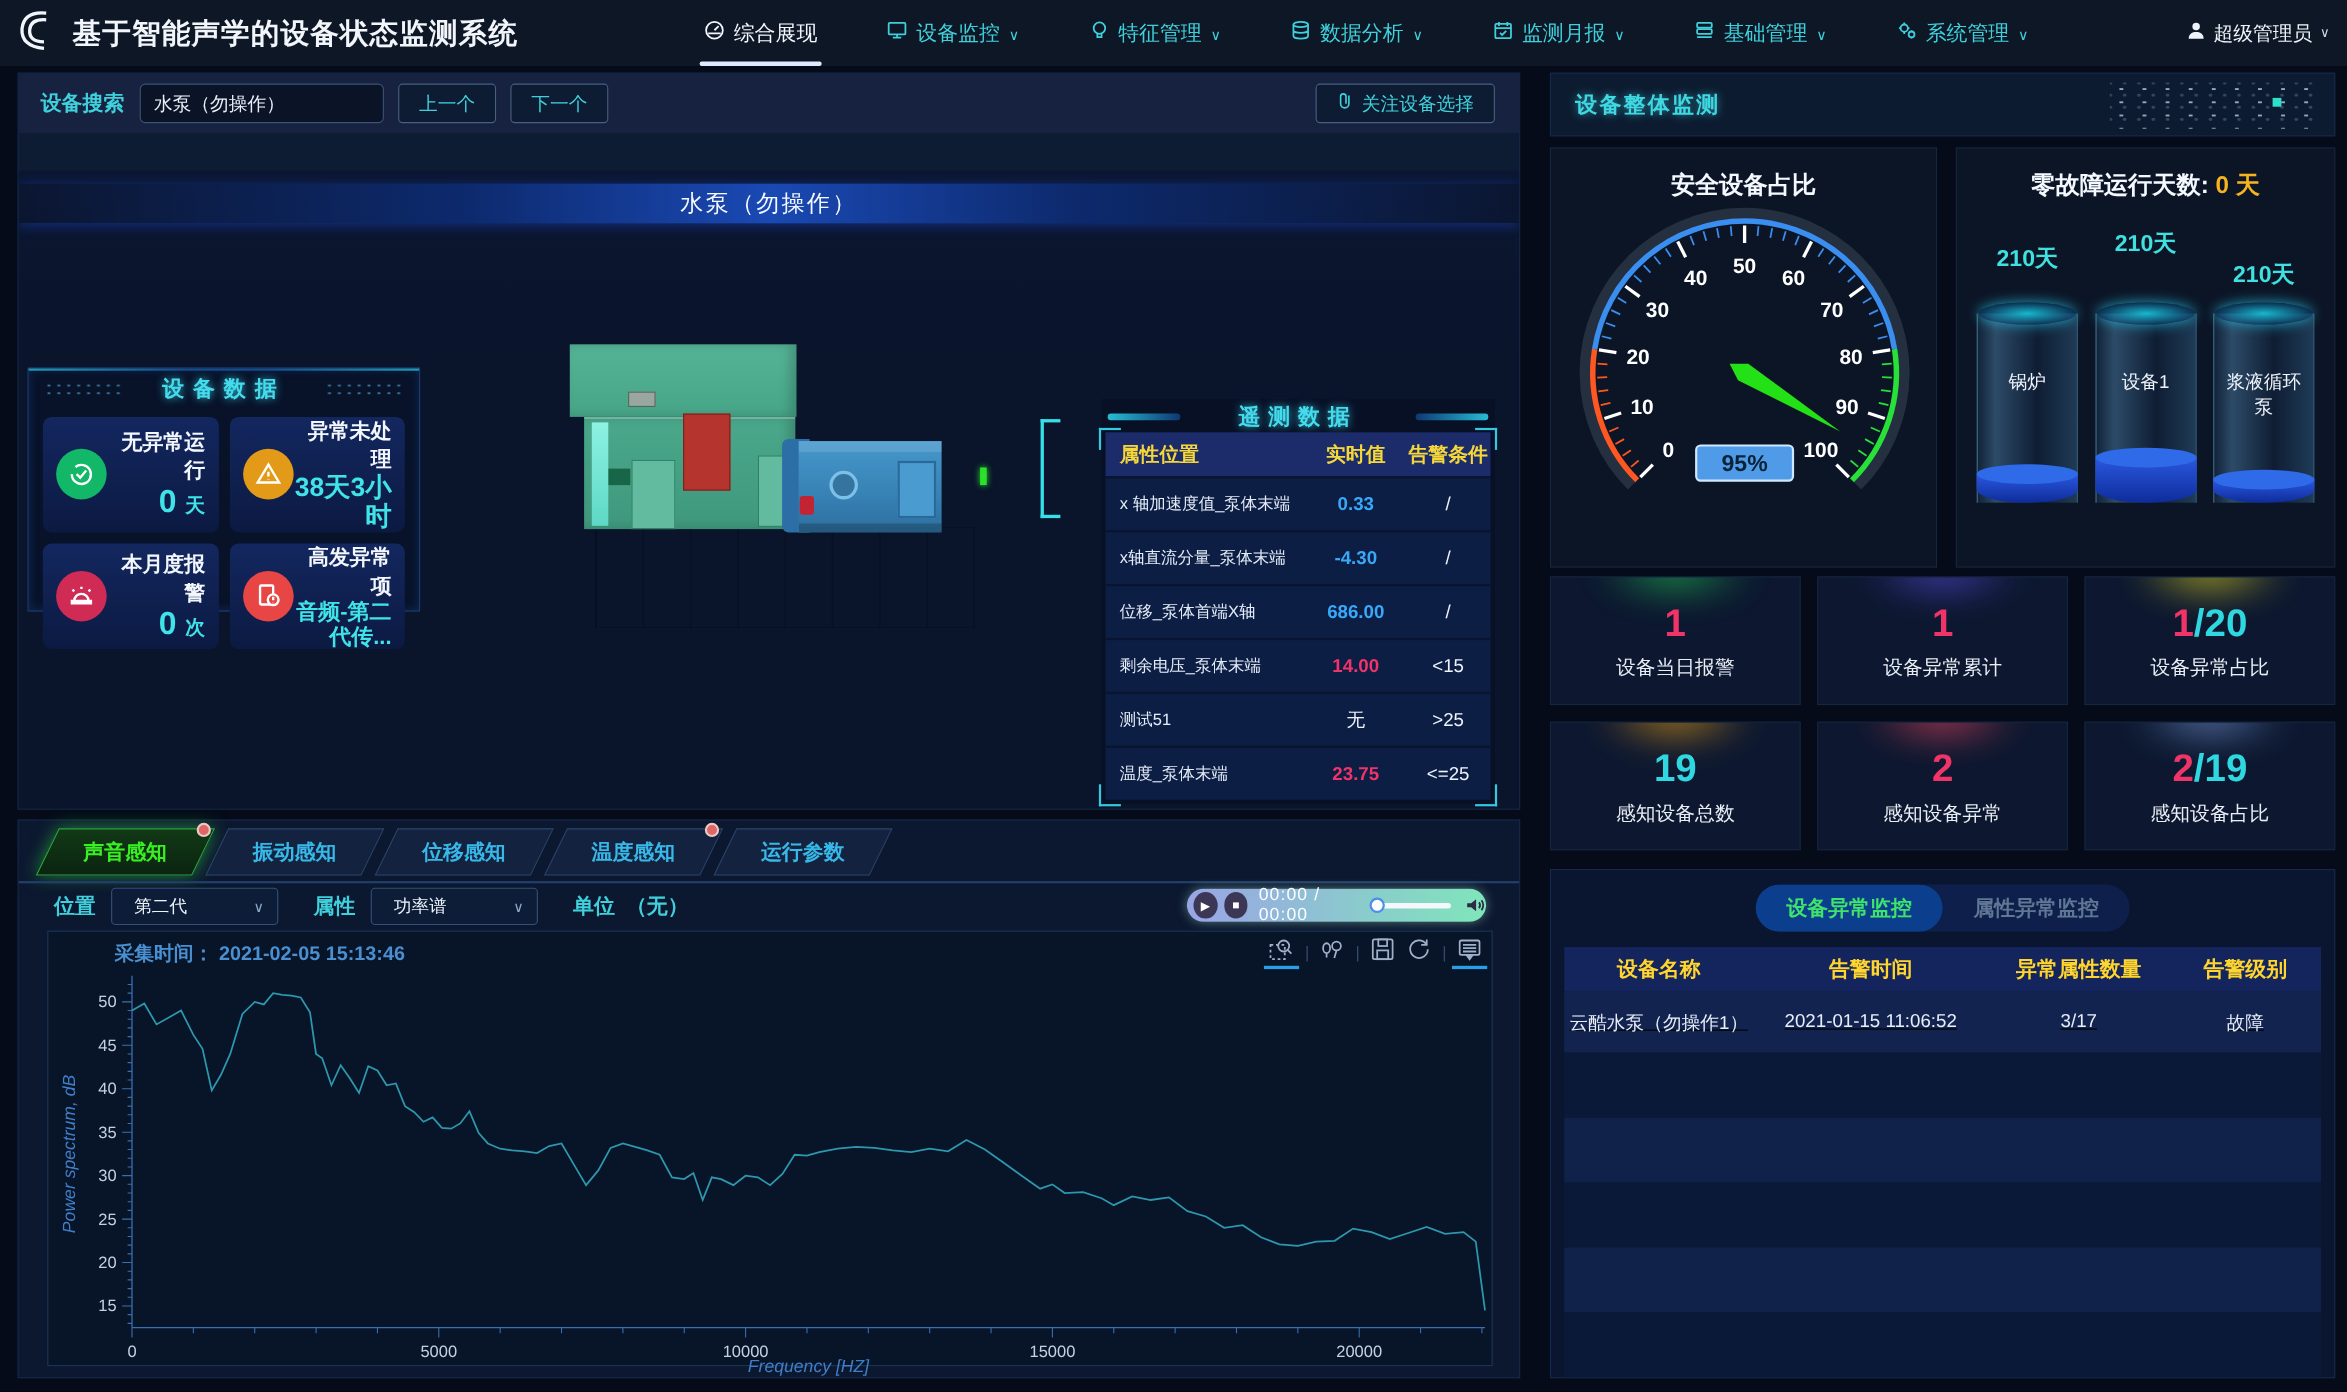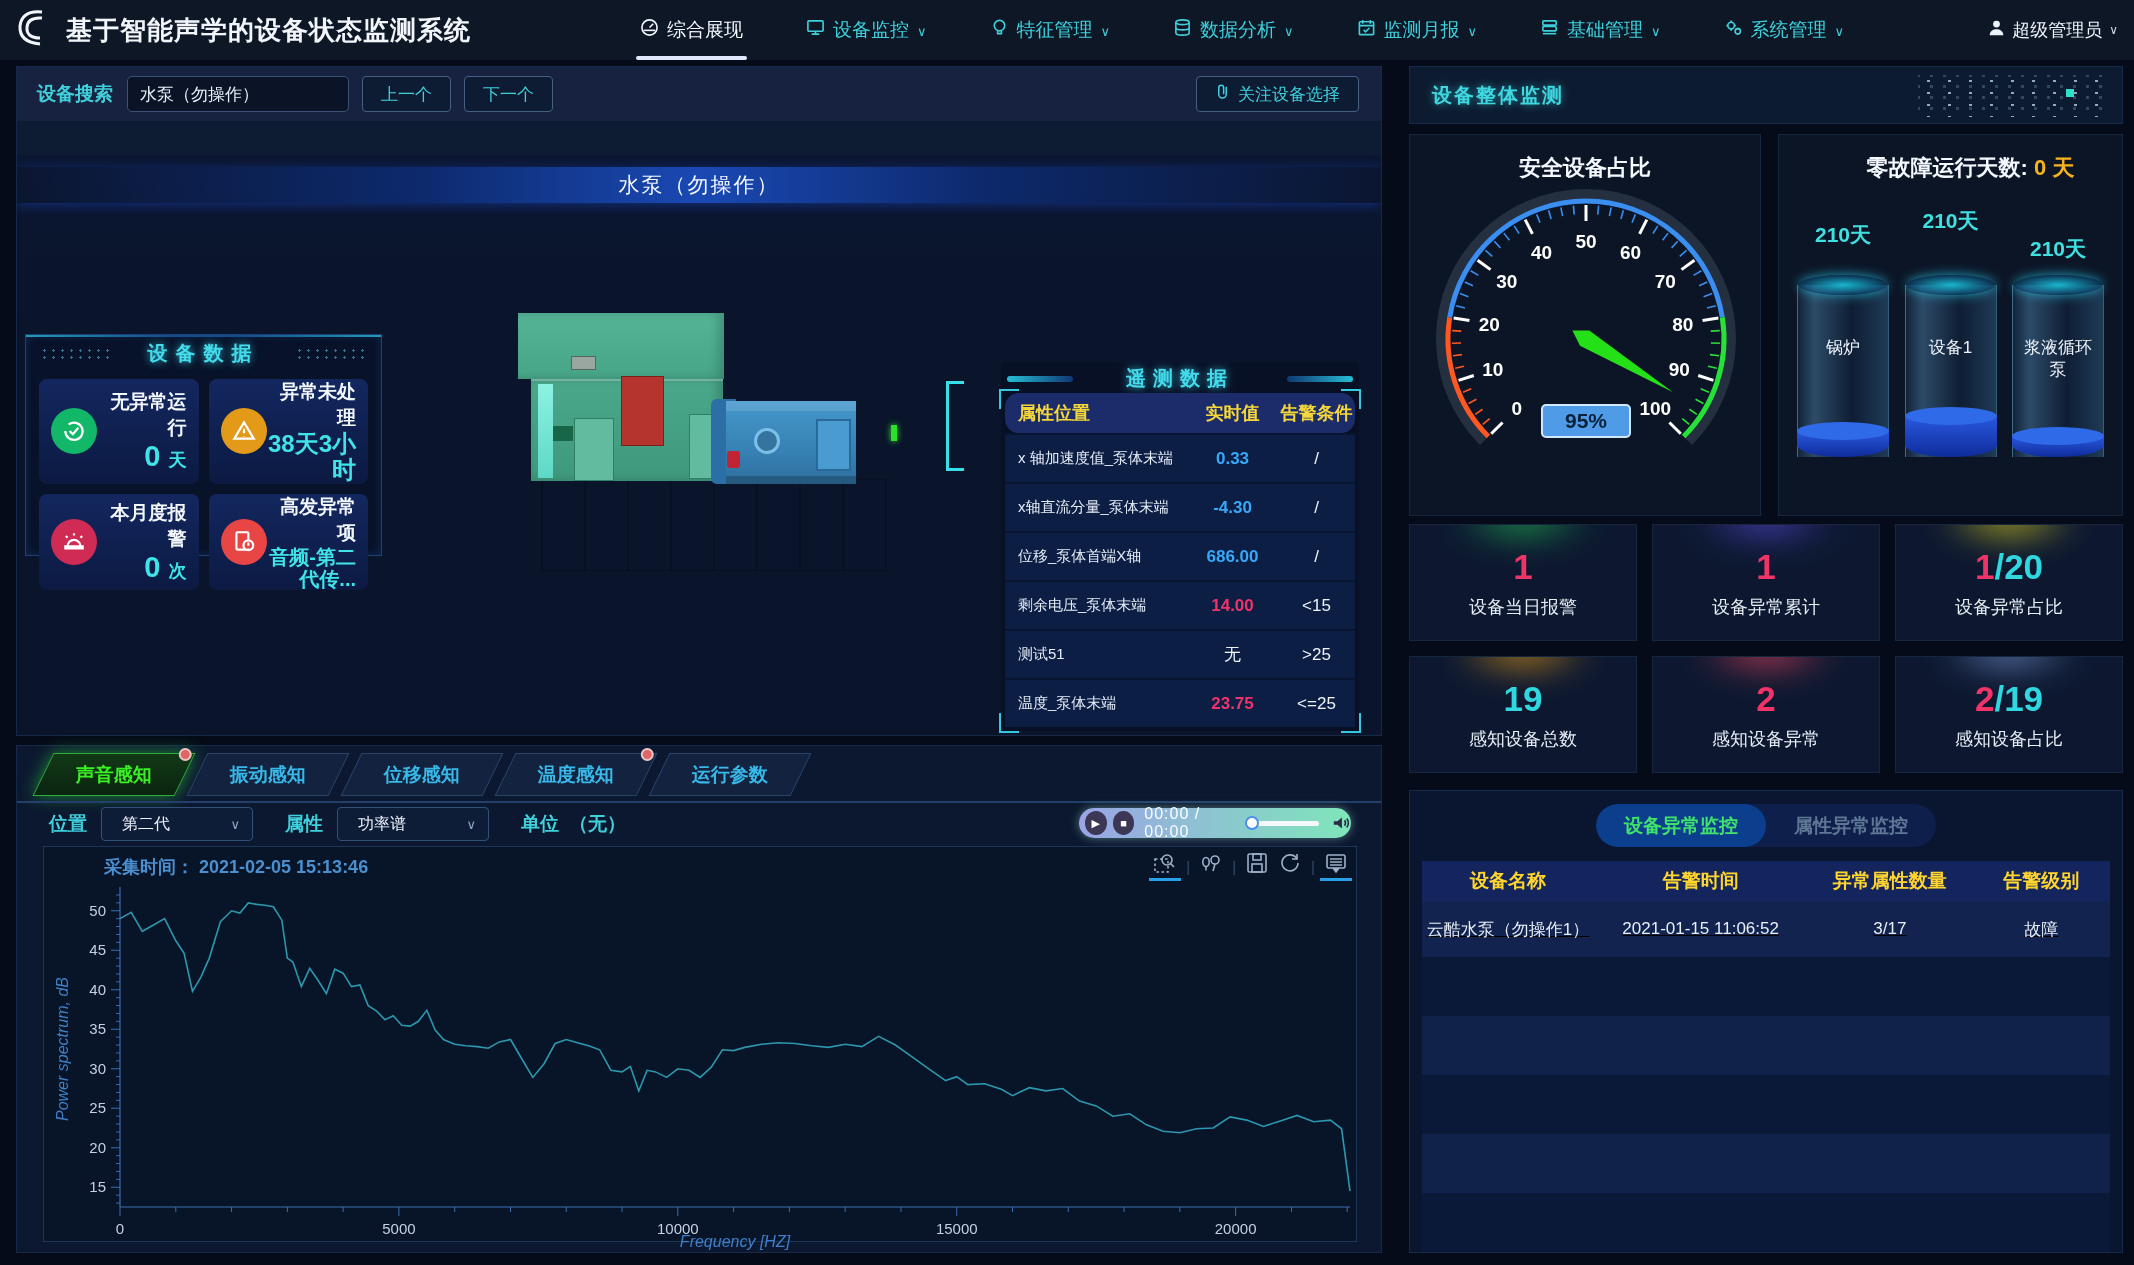--- a/index.html
+++ b/index.html
@@ -62,21 +62,21 @@
   .tm-panel { position:absolute; left:984px; top:296px; width:358px; height:368px; background:rgba(8,16,38,.88); }
   .tm-title { position:absolute; left:50%; top:2px; transform:translateX(-50%); color:#44dcec; font-size:20px; font-weight:bold; letter-spacing:7px; text-shadow:0 0 8px rgba(60,220,240,.8); white-space:nowrap; }
   .tm-wing { position:absolute; top:13px; width:66px; height:6px; border-radius:3px; background:linear-gradient(90deg,#2ad0e8,#0f3d7a); opacity:.9; }
   .tm-wing.l { left:6px; } .tm-wing.r { right:6px; transform:scaleX(-1); }
   .tm-corner { position:absolute; width:20px; height:20px; border:2px solid #35c8e0; }
   .tm-corner.tl { left:-2px; top:26px;  border-right:none; border-bottom:none; }
   .tm-corner.tr { right:-2px; top:26px; border-left:none;  border-bottom:none; }
   .tm-corner.bl { left:-2px; bottom:-2px; border-right:none; border-top:none; }
   .tm-corner.br { right:-2px; bottom:-2px; border-left:none; border-top:none; }
   .tm-table { position:absolute; left:4px; right:4px; top:30px; bottom:2px; }
-  .t-head { display:flex; height:40px; background:#1c2c6a; align-items:center;border-radius:14px; }
+  .t-head { display:flex; height:40px; background:#1c2c6a; align-items:center; }
   .t-head span { color:#f5d73a; font-size:18px; font-weight:bold; }
   .t-row { display:flex; height:49px; align-items:center; background:#0d1e44; border-top:2px solid #081430; }
   .c-name { width:52%; padding-left:13px; color:#e4ecf8; font-size:15px; }
   .c-val  { width:26%; text-align:center; font-size:17px; font-weight:bold; }
   .c-cond { width:22%; text-align:center; color:#eef3fb; font-size:17px; }
   .v-blue { color:#38a8f8; } .v-red { color:#f0336a; } .v-white { color:#eef3fb; font-weight:normal; }
 
   
   .sense-tabs { position:absolute; left:26px; top:7px; display:flex; height:43px; }
   .stab { position:relative; transform:skewX(-26deg); background:#13233f; border:1px solid #2a4468; margin-right:12px; padding:0 32px; display:flex; align-items:center; cursor:pointer; }
@@ -113,21 +113,21 @@
   
   .right-head { position:absolute; left:1409px; top:66px; width:714px; height:58px; background:#0d1b30; border:1px solid #16294a; display:flex; align-items:center; }
   .right-head .title { color:#3fd8e0; font-size:20px; font-weight:bold; margin-left:22px; letter-spacing:2px; text-shadow:0 0 8px rgba(60,220,240,.6); }
   .head-dots { position:absolute; right:14px; top:8px; width:190px; height:42px; opacity:.9;
       background-image:radial-gradient(rgba(200,225,245,.8) 1.6px, transparent 1.9px), radial-gradient(rgba(140,190,225,.3) 1.6px, transparent 1.9px);
       background-size:21px 12px, 13px 11px; background-position:0 0, 7px 6px; }
   .head-dot-accent { position:absolute; right:48px; top:22px; width:8px; height:8px; background:#2fe0c8; }
 
   .rcard { position:absolute; background:#0c1526; border:1px solid #15263f; }
   #gauge-card { left:1409px; top:134px; width:352px; height:382px; }
-  #cyl-card   { left:1778px; top:134px; width:345px; height:382px;padding-left:20px; }
+  #cyl-card   { left:1778px; top:134px; width:345px; height:382px; }
   .rcard-title { position:absolute; top:18px; width:100%; text-align:center; color:#f4f8ff; font-size:22px; font-weight:bold; }
   #gauge-svg-host { position:absolute; top:44px; left:0; }
   .zf-num { color:#f5b320; }
   .cyl-row { position:absolute; left:12px; right:12px; top:64px; display:flex; justify-content:space-between; }
   .cyl-col { width:104px; display:flex; flex-direction:column; align-items:center; }
   .cyl-days { height:76px; color:#3fe0e0; font-size:21px; font-weight:bold; }
   .cyl-col:nth-child(1) .cyl-days { padding-top:22px; }
   .cyl-col:nth-child(2) .cyl-days { padding-top:8px; }
   .cyl-col:nth-child(3) .cyl-days { padding-top:36px; }
   .glass { position:relative; width:92px; height:190px; }

